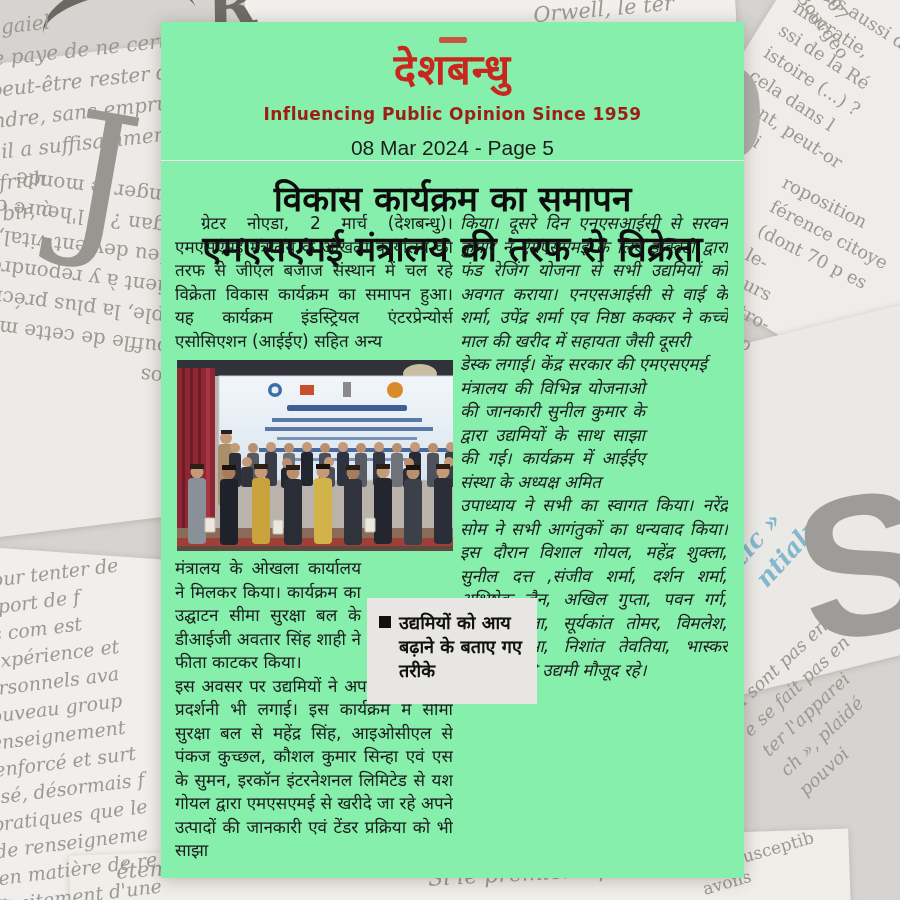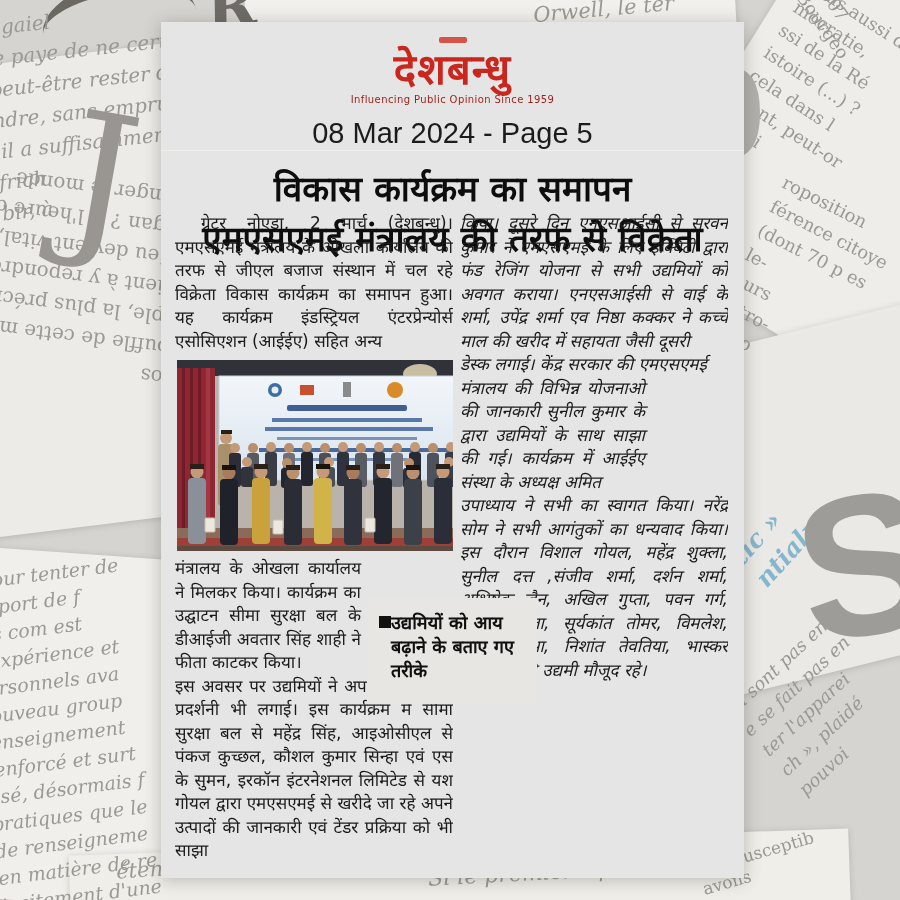--- a/index.html
+++ b/index.html
@@ -31,42 +31,42 @@
   .bgf-12{left:68px;top:78px;font-size:170px;color:#999590;transform:rotate(10deg);}
   .bgf-13{left:798px;top:450px;font-size:200px;color:#9d9c98;font-weight:bold;
           font-family:"Liberation Sans",sans-serif;transform:rotate(-10deg);}
   .bgf-14{left:693px;top:38px;font-size:130px;color:#b2b0ac;font-weight:bold;
           font-family:"Liberation Sans",sans-serif;}
   .bgf-15{left:206px;top:-30px;font-size:62px;color:#6f6c67;font-weight:bold;font-style:italic;
           transform:rotate(-12deg);}
   .swoosh{position:absolute;left:42px;top:-20px;width:155px;height:72px;z-index:1;
           border-top:13px solid #6b6862;border-radius:50%;transform:rotate(-10deg);}
   
-  .clip{position:absolute;left:161px;top:22px;width:583px;height:856px;background:#e5e5e5;
+  .clip{position:absolute;left:161px;top:22px;width:583px;height:856px;background:#86efac;
         z-index:2;box-shadow:0 2px 16px rgba(60,55,50,.30);}
   .masthead{text-align:center;padding-top:7px;border-bottom:1px solid #f0eeea;}
   .small-mark{display:inline-block;width:28px;height:6px;background:#d4392b;border-radius:2px;
               opacity:.85;margin-bottom:1px;}
   .logo{font-size:42px;line-height:1.05;font-weight:bold;color:#c9271d;letter-spacing:1px;}
-  .tagline{font-size:10px;font-weight:normal;color:#9e1d15;letter-spacing:.4px;margin-top:2px;}
-  .dateline{font-size:29px;color:#1c1c1c;margin-top:12px;
+  .tagline{font-size:17px;font-weight:bold;color:#9e1d15;letter-spacing:.4px;margin-top:12px;}
+  .dateline{font-size:21px;color:#1c1c1c;margin-top:12px;
             font-family:"Liberation Sans",sans-serif;}
   .headline{margin-top:14px;text-align:center;font-size:35px;font-weight:bold;line-height:1.42;
             color:#0d0d0d;}
   .colL{position:absolute;left:14px;top:190px;width:278px;bottom:6px;overflow:hidden;}
   .colR{position:absolute;left:299px;top:190px;width:268px;bottom:4px;overflow:hidden;font-style:italic;}
   .clip p{margin:0;text-align:justify;font-size:17px;line-height:23.5px;color:#1b1b1b;}
   .lead{font-weight:normal;}
   .indent{text-indent:26px;}
   .narrowL{width:186px;}
   .narrowR1{margin-left:101px;width:167px;}
   .narrowR2{margin-left:83px;width:185px;}
   .photo-wrap{width:377px;margin:7px 0 6px 2px;line-height:0;}
   .subhead-box{position:absolute;left:206px;top:576px;width:170px;height:106px;background:#e7e6e3;
-               display:flex;padding:13px 8px 0 12px;box-sizing:border-box;z-index:3;}
+               display:flex;gap:8px;padding:13px 8px 0 12px;box-sizing:border-box;z-index:3;}
   .sq{width:12px;height:12px;background:#111;flex:none;margin-top:5px;}
   .subhead-text{font-weight:bold;font-size:18px;line-height:1.32;color:#101010;text-align:left;}
 </style>
 </head>
 <body>
 
 <div class="stage">
 
   <div class="patch patch-1"></div>
   <div class="patch patch-2"></div>

